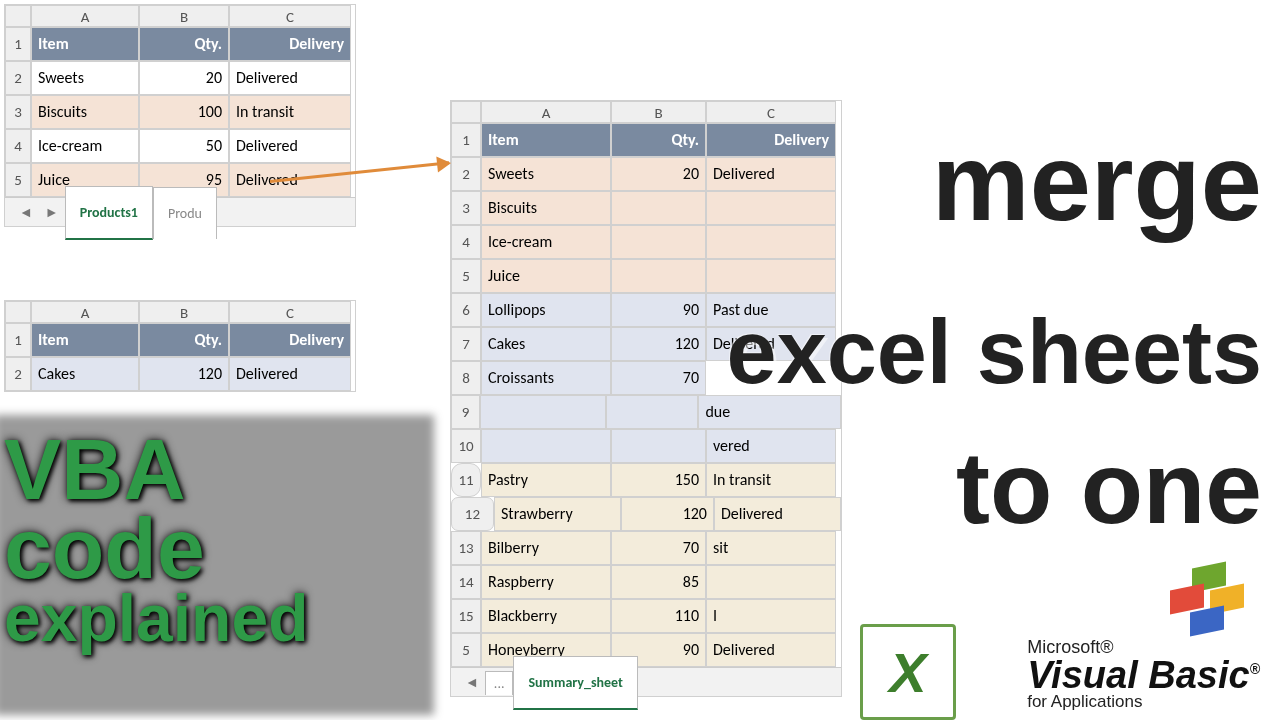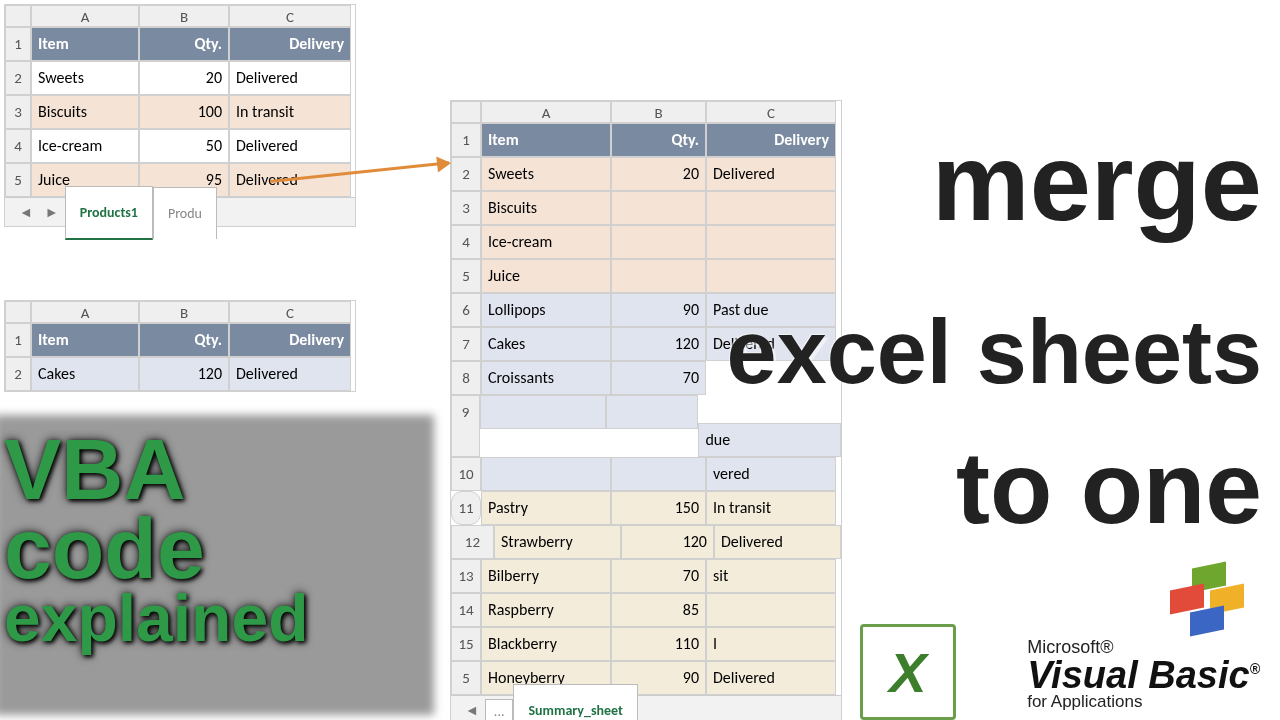--- a/index.html
+++ b/index.html
@@ -301,36 +301,36 @@
       </div>
       <div class="row">
         <div class="row-h" style="width: 30px;">8</div>
         <div class="cell data mix2" style="width: 130px;">Croissants</div>
         <div class="cell data mix2 right" style="width: 95px;">70</div>
       </div>
       <div class="row">
         <div class="row-h" style="width: 30px;">9</div>
         <div class="cell data mix2" style="width: 130px;"></div>
         <div class="cell data mix2 right" style="width: 95px;"></div>
-        <div class="cell data mix2" style="width: 147px; margin-top: 28px;">due</div>
+        <div class="cell data mix2" style="width: 147px;">due</div>
       </div>
       <div class="row">
         <div class="row-h" style="width: 30px;">10</div>
         <div class="cell data mix2" style="width: 130px;"></div>
         <div class="cell data mix2 right" style="width: 95px;"></div>
         <div class="cell data mix2" style="width: 130px;">vered</div>
       </div>
       <div class="row">
         <div class="row-h" style="width: 30px; border-radius: 11px;">11</div>
         <div class="cell data mix3" style="width: 130px;">Pastry</div>
         <div class="cell data mix3 right" style="width: 95px;">150</div>
         <div class="cell data mix3" style="width: 130px;">In transit</div>
       </div>
       <div class="row">
-        <div class="row-h" style="width: 44px;">12</div>
+        <div class="row-h" style="width: 44px; border-radius: 7px;">12</div>
         <div class="cell data mix3" style="width: 130px;">Strawberry</div>
         <div class="cell data mix3 right" style="width: 95px;">120</div>
         <div class="cell data mix3" style="width: 130px;">Delivered</div>
       </div>
       <div class="row">
         <div class="row-h" style="width: 30px;">13</div>
         <div class="cell data mix3" style="width: 130px;">Bilberry</div>
         <div class="cell data mix3 right" style="width: 95px;">70</div>
         <div class="cell data mix3" style="width: 130px;">sit</div>
       </div>

